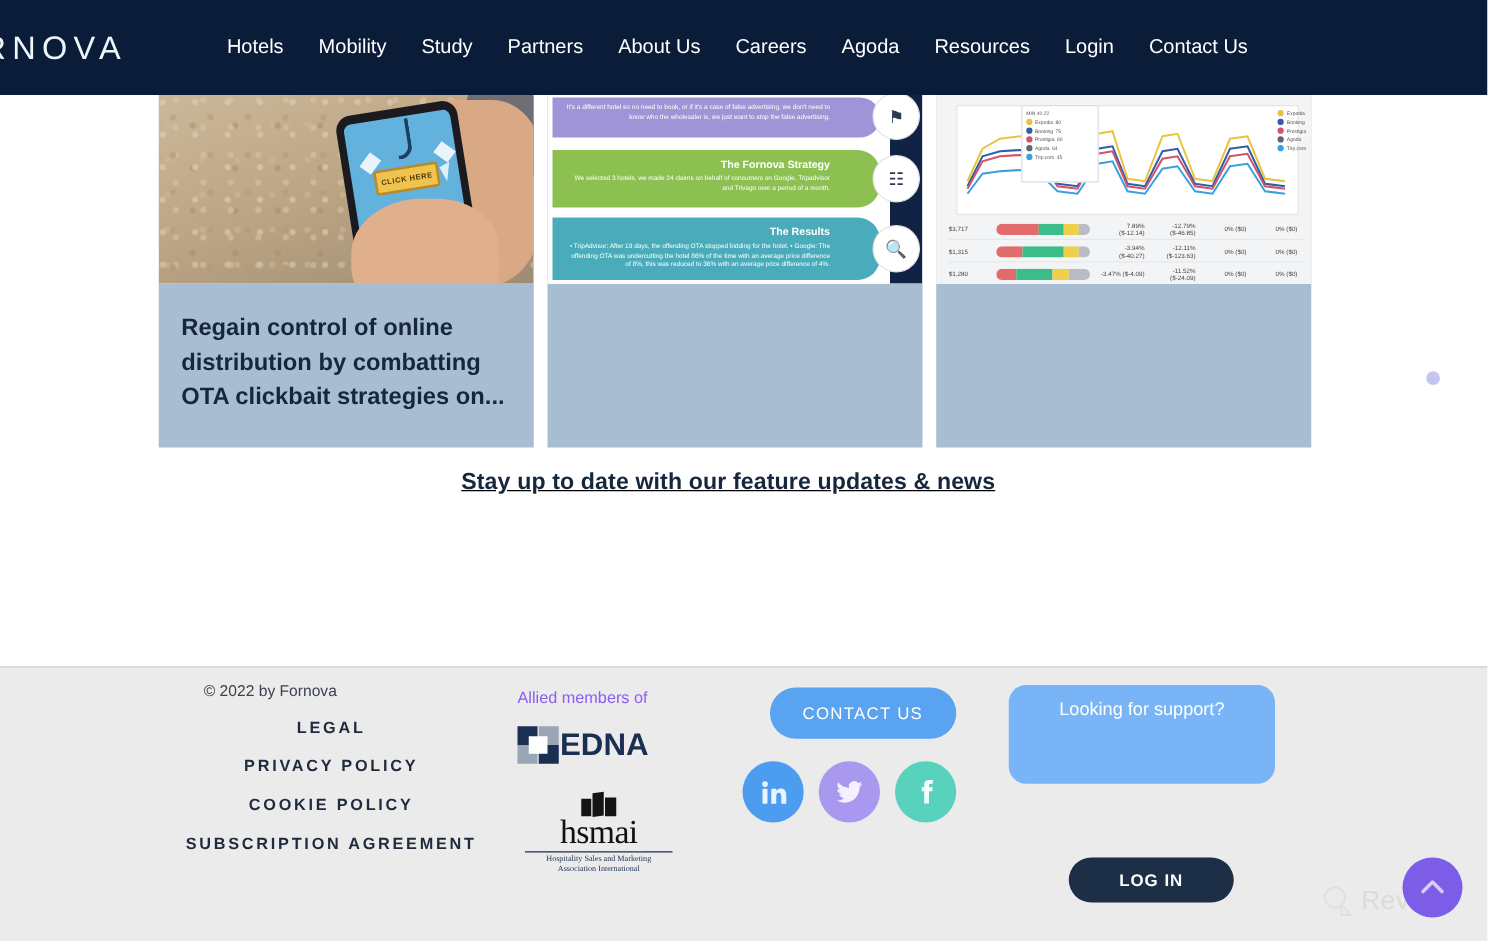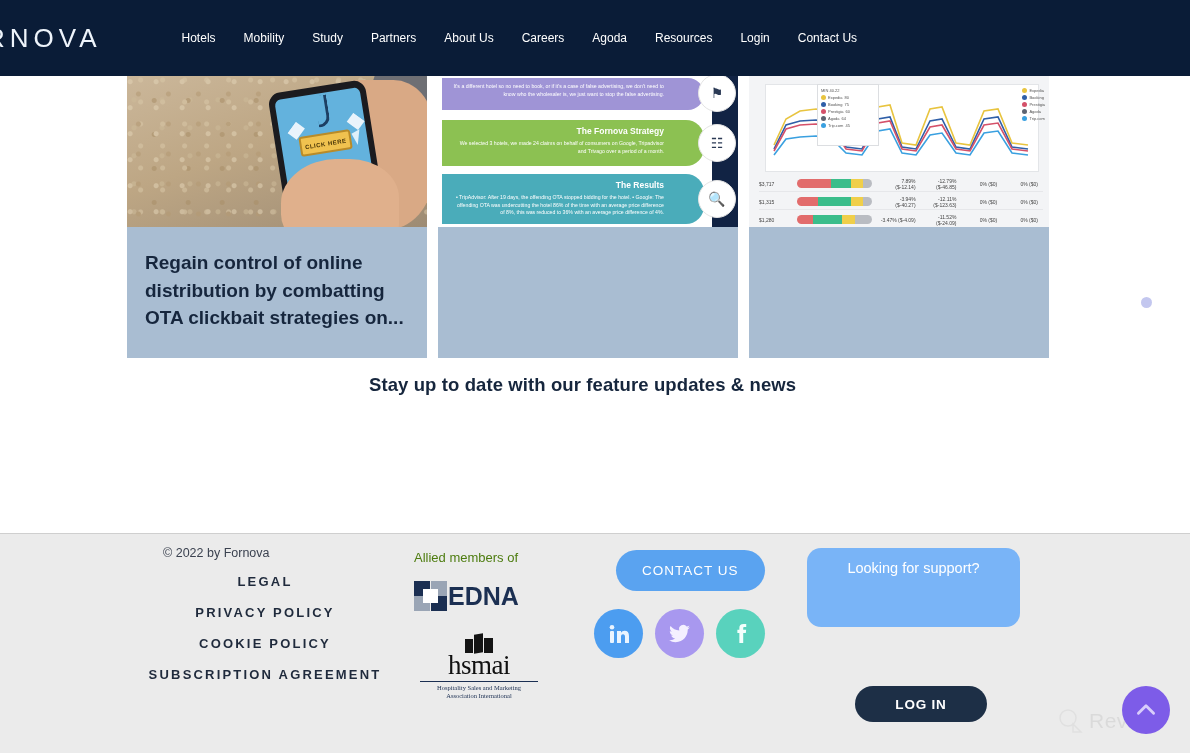--- a/index.html
+++ b/index.html
@@ -16,21 +16,21 @@
     position: absolute; top: 0; left: 0; width: 1190px; height: 76px;
     background: #0a1c37;
     display: flex; align-items: center;
   }
   .logo {
     color: #eef4fb; font-size: 26px; letter-spacing: 5px; font-weight: 300;
     margin-left: -14px; white-space: nowrap; user-select: none;
   }
   .nav-links { display: flex; align-items: center; margin-left: 80px; gap: 28px; }
   .nav-link {
-    color: #ffffff; font-size: 12px; font-weight: 400; white-space: nowrap;
+    color: #ffffff; font-size: 16px; font-weight: 400; white-space: nowrap;
     text-decoration: none; cursor: pointer;
   }
   .free-trial {
     margin-left: 32px;
     background: #4ea3f7; color: #ffffff;
     font-size: 14px; font-weight: 500;
     padding: 12px 34px; border-radius: 24px; border: none;
     cursor: pointer; white-space: nowrap;
   }
 
@@ -97,21 +97,21 @@
   .art3 .dot { width:5px;height:5px;border-radius:50%; }
   .art3 .legend-r { position:absolute; right:4px; top:10px; font-size:4px; color:#555; }
   .art3 .row { position:absolute; left:10px; right:6px; height:16px; border-bottom:1px solid #e6e7ea;
      font-size:5px; color:#444; display:flex; align-items:center; }
   .art3 .r1{top:100px;} .art3 .r2{top:118px;} .art3 .r3{top:136px;}
   .art3 .bar { display:flex; height:9px; border-radius:5px; overflow:hidden; width:86px; margin:0 8px; }
   .art3 .money { width:34px; }
   .art3 .cel { width:46px; text-align:right; padding-right:5px; }
 
   
-  .newsletter { position: absolute; top: 374px; left: 369px; width: 460px; }
+  .newsletter { position: absolute; top: 374px; left: 369px; width: 460px; text-decoration: underline; }
   .nl-title { font-size: 18.5px; font-weight: bold; color: #16263d; letter-spacing: .1px; }
   .nl-field { margin-top: 26px; position: relative; height: 60px; }
   .nl-label { font-size: 15px; color: #1d1d1d; }
   .nl-input {
     position: absolute; left: 0; top: 28px; width: 453px; height: 26px;
     border: none; border-bottom: 2px solid #101010; background: transparent;
     font-family: "Liberation Sans", sans-serif; font-size: 14px; outline: none;
   }
   .nl-subscribe {
     position: absolute; right: 0px; top: 8px;
@@ -125,21 +125,21 @@
     background: #ebebeb; border-top: 1px solid #cfcfcf;
   }
   .f-copy { position: absolute; left: 163px; top: 12px; font-size: 12.5px; color: #3b4250; }
   .f-links { position: absolute; left: 120px; top: 40px; width: 290px; text-align: center; }
   .f-link {
     display: block; margin-bottom: 16px;
     font-size: 13px; font-weight: bold; letter-spacing: 2.2px; color: #1f2a3c; cursor: pointer;
   }
 
   .f-allied { position: absolute; left: 414px; top: 16px; width: 160px; }
-  .f-allied-label { font-size: 13px; color: #4d7c0f; }
+  .f-allied-label { font-size: 13px; color: #8b5cf6; }
   .hedna { margin-top: 16px; display: flex; align-items: center; height: 30px; }
   .hedna-mark { width: 33px; height: 30px; position: relative; }
   .hedna-mark span { position: absolute; width: 16px; height: 15px; }
   .hm1 { left:0; top:0; background:#1b2f52; }
   .hm2 { left:17px; top:0; background:#9aa5b5; }
   .hm3 { left:0; top:15px; background:#9aa5b5; }
   .hm4 { left:17px; top:15px; background:#1b2f52; }
   .hm5 { left:9px; top:8px; width:15px !important; height:14px !important; background:#ffffff; }
   .hedna-txt { font-size: 25px; font-weight: bold; color: #1b2f52; letter-spacing: 0px; margin-left: 1px; }
   .hsmai { margin-top: 22px; text-align: center; width: 130px; }

